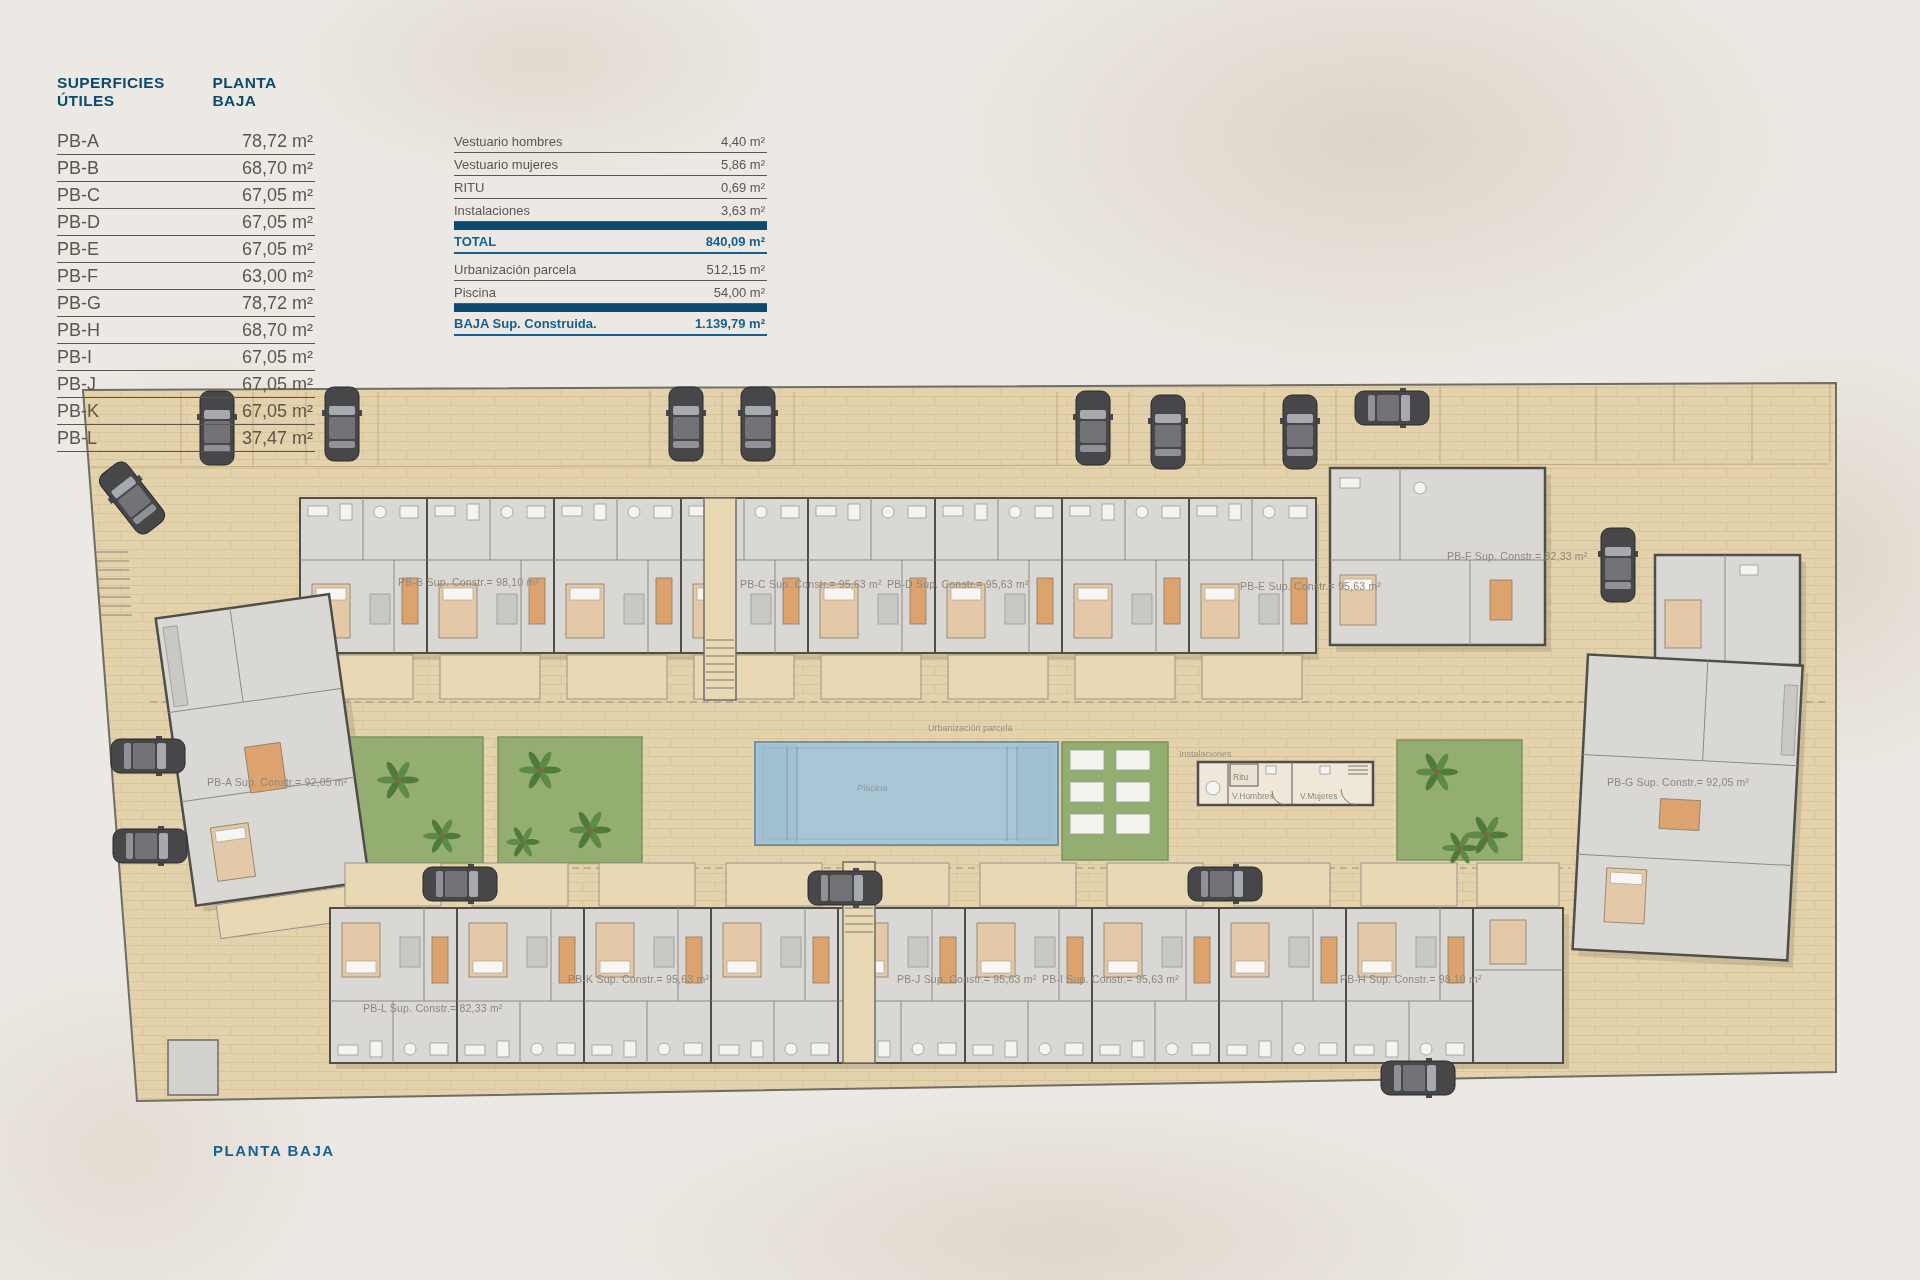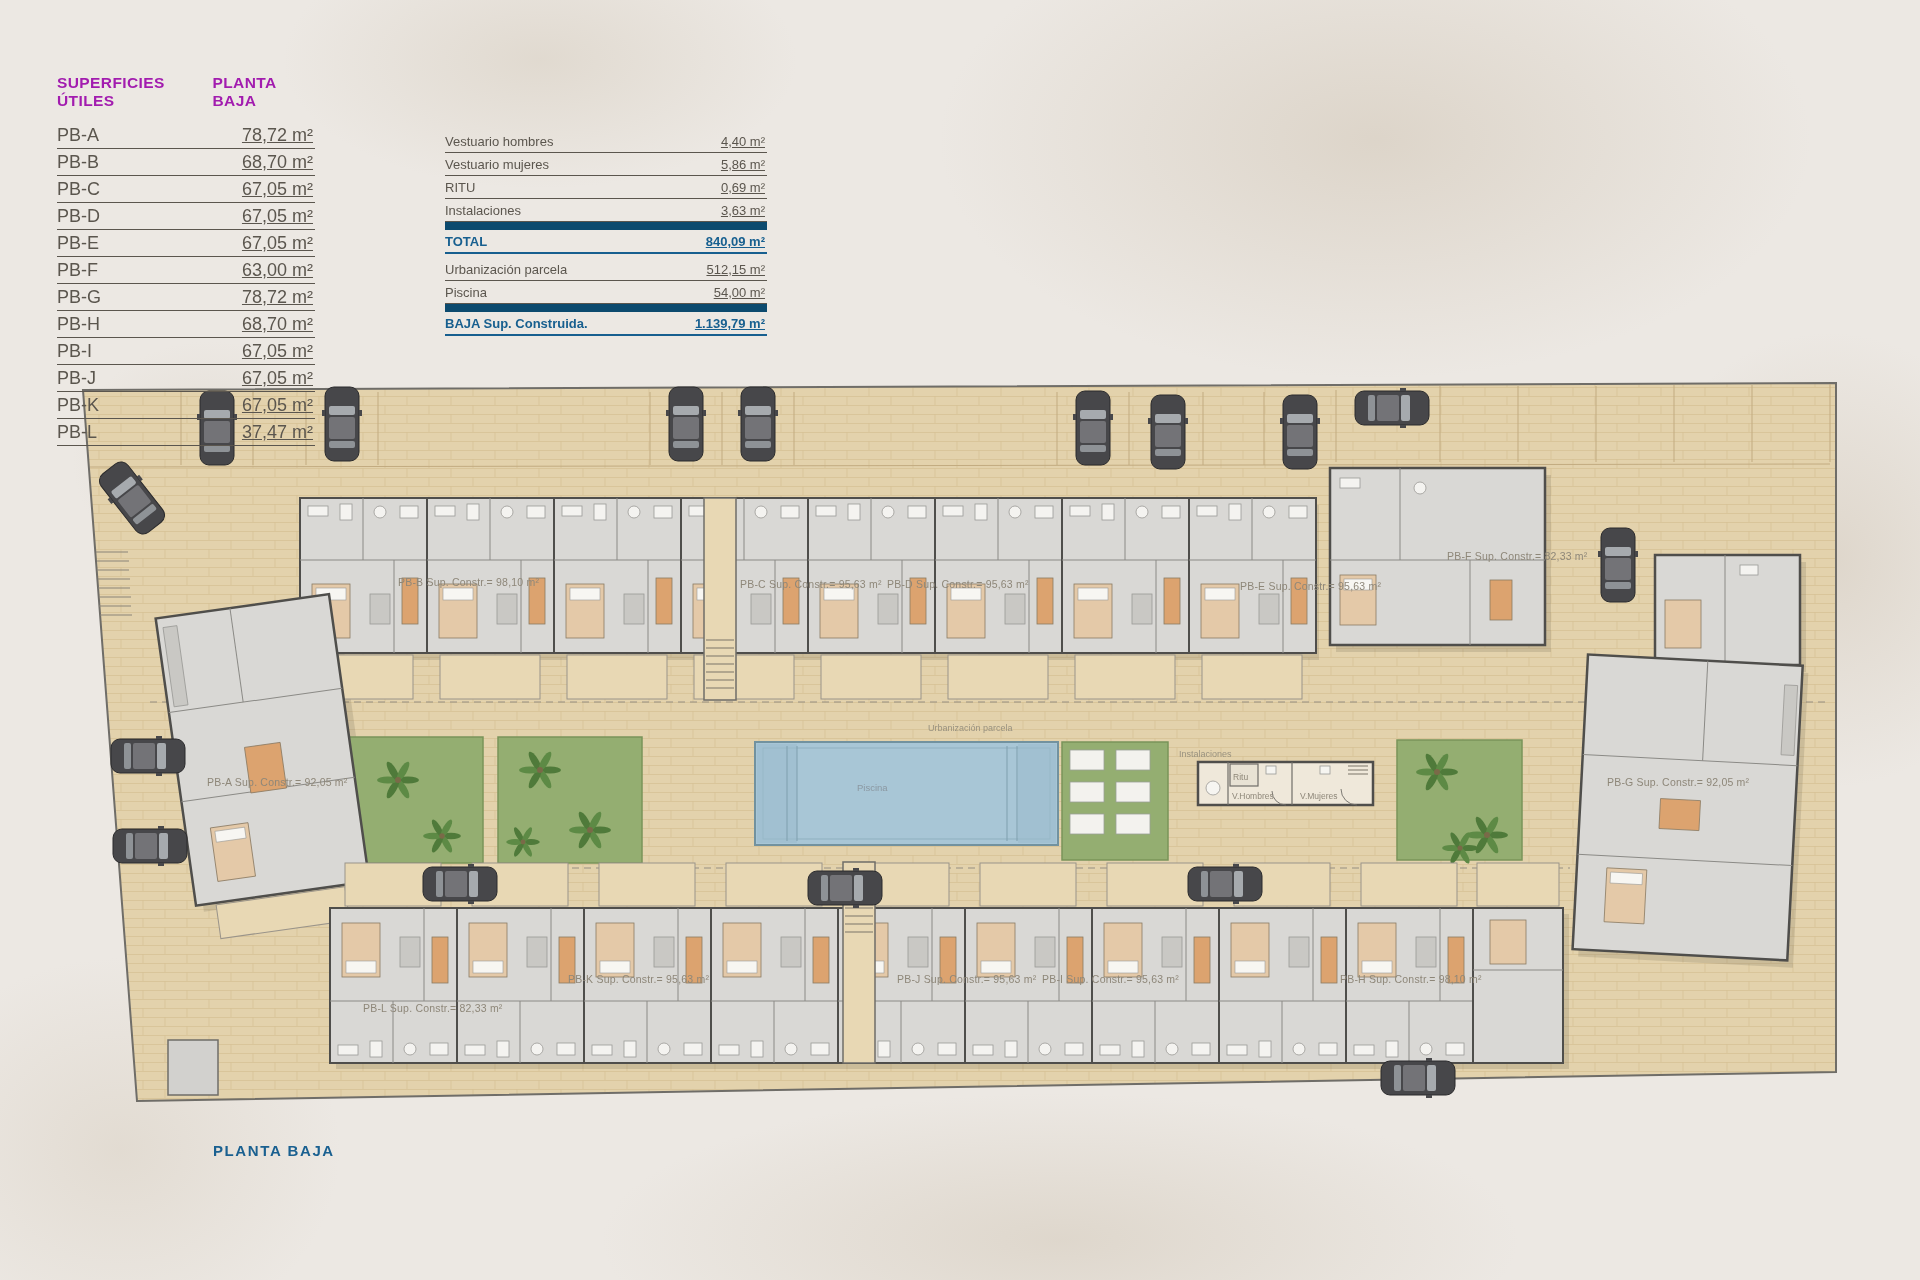--- a/index.html
+++ b/index.html
@@ -15,25 +15,25 @@
   .s4 { left:560px;  top:1080px; width:1000px; height:320px; background:radial-gradient(ellipse at center, rgba(200,187,167,.38), rgba(200,187,167,0) 65%); }
   .s5 { left:-120px; top:940px;  width:480px;  height:420px; background:radial-gradient(ellipse at center, rgba(203,190,170,.30), rgba(203,190,170,0) 65%); }
   .s6 { left:60px;   top:330px;  width:300px;  height:260px; background:radial-gradient(ellipse at center, rgba(205,193,175,.28), rgba(205,193,175,0) 65%); }
 
   
   .tbl { position:absolute; color:#5b564e; }
   .tbl-utiles   { left:57px;  top:74px;  width:258px; }
   .tbl-services { left:445px; top:130px; width:322px; }
   .tbl-site     { left:445px; top:258px; width:322px; }
   .tbl-head { display:flex; justify-content:space-between; align-items:center;
-              color:#a21caf; font-weight:700; font-size:15.5px; letter-spacing:.4px; margin-bottom:12px; }
+              color:#0c4a6e; font-weight:700; font-size:15.5px; letter-spacing:.4px; margin-bottom:18px; }
   .trow { display:flex; justify-content:space-between; align-items:baseline;
           font-size:18px; padding:2.5px 2px 2.5px 0; border-bottom:1.1px solid #5b564e; }
-  .tbl-services .trow, .tbl-site .trow { font-size:13px; padding:3.5px 2px 3.5px 0; }
-  .trow .val { text-align:left; white-space:nowrap;text-decoration:underline; }
+  .tbl-services .trow, .tbl-site .trow { font-size:13px; padding:3.5px 2px 3.5px 0;margin-left:9px; }
+  .trow .val { text-align:left; white-space:nowrap; }
   .trow.total { color:#175f8f; font-weight:700; border-top:8px solid #0c4a6e; border-bottom:2px solid #175f8f; }
 
   .plan-footer { position:absolute; left:213px; top:1142px; color:#1a6090;
                  font-size:15px; font-weight:700; letter-spacing:1.6px; }
 
   svg.plan { position:absolute; left:0; top:0; }
   .plab      { font-family:"Liberation Sans",sans-serif; font-size:10.5px; fill:#8e8779; letter-spacing:.2px; }
   .plab-s    { font-family:"Liberation Sans",sans-serif; font-size:9px;    fill:#98917f; }
   .plab-pool { font-family:"Liberation Sans",sans-serif; font-size:9.5px;  fill:#8b98a2; }
   .plab-tiny { font-family:"Liberation Sans",sans-serif; font-size:8.5px;  fill:#8e8779; }

